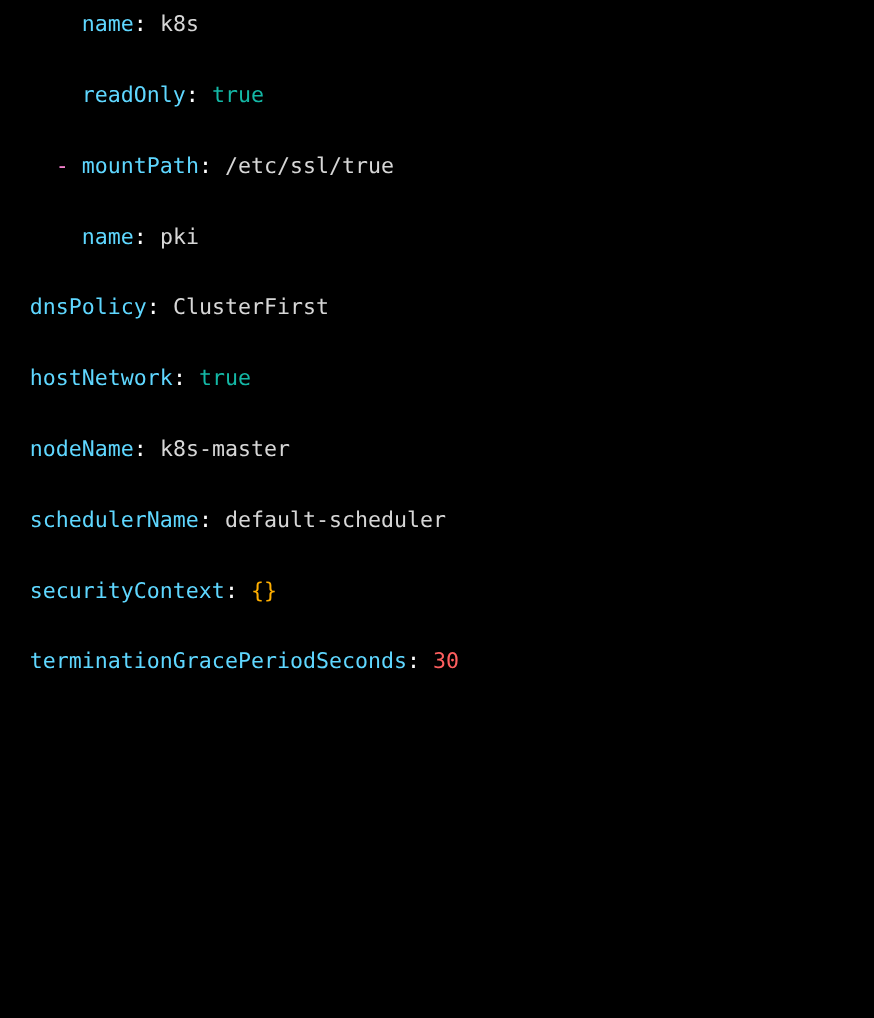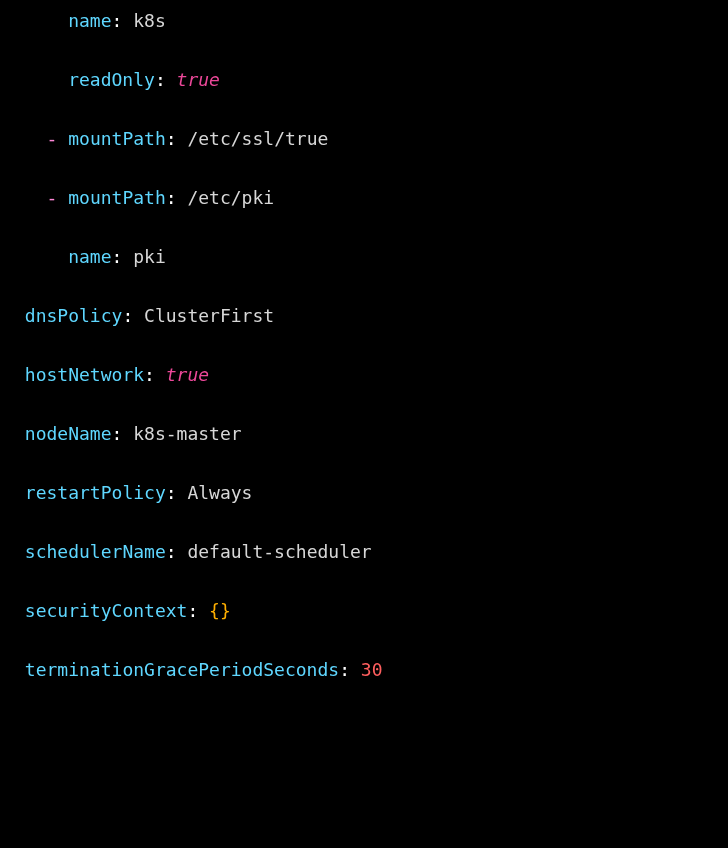--- a/index.html
+++ b/index.html
@@ -19,38 +19,36 @@
       padding-left: 14px;
     }
     pre {
       font-family: inherit;
       white-space: pre;
     }
     .key { color: #5fd7ff; }
     .dash { color: #ff87d7; }
     .colon { color: #ffffff; }
     .str { color: #d7d7d7; }
-    .bool { color: #ec4899; font-style: italic; }
+    .bool { color: #14b8a6; }
     .num { color: #ff5f5f; }
     .brace { color: #ffaf00; }
     .line { display: block; }
   </style>
 </head>
 <body>
 
 <pre>
 <span class="line">     <span class="key">name</span><span class="colon">:</span> <span class="str">k8s</span></span>
 <span class="line">     <span class="key">readOnly</span><span class="colon">:</span> <span class="bool">true</span></span>
 <span class="line">   <span class="dash">-</span> <span class="key">mountPath</span><span class="colon">:</span> <span class="str">/etc/ssl/true</span></span>
-<span class="line">   <span class="dash">-</span> <span class="key">mountPath</span><span class="colon">:</span> <span class="str">/etc/pki</span></span>
 <span class="line">     <span class="key">name</span><span class="colon">:</span> <span class="str">pki</span></span>
 <span class="line"> <span class="key">dnsPolicy</span><span class="colon">:</span> <span class="str">ClusterFirst</span></span>
 <span class="line"> <span class="key">hostNetwork</span><span class="colon">:</span> <span class="bool">true</span></span>
 <span class="line"> <span class="key">nodeName</span><span class="colon">:</span> <span class="str">k8s-master</span></span>
-<span class="line"> <span class="key">restartPolicy</span><span class="colon">:</span> <span class="str">Always</span></span>
 <span class="line"> <span class="key">schedulerName</span><span class="colon">:</span> <span class="str">default-scheduler</span></span>
 <span class="line"> <span class="key">securityContext</span><span class="colon">:</span> <span class="brace">{}</span></span>
 <span class="line"> <span class="key">terminationGracePeriodSeconds</span><span class="colon">:</span> <span class="num">30</span></span>
 
 
 
 
 
 
 

